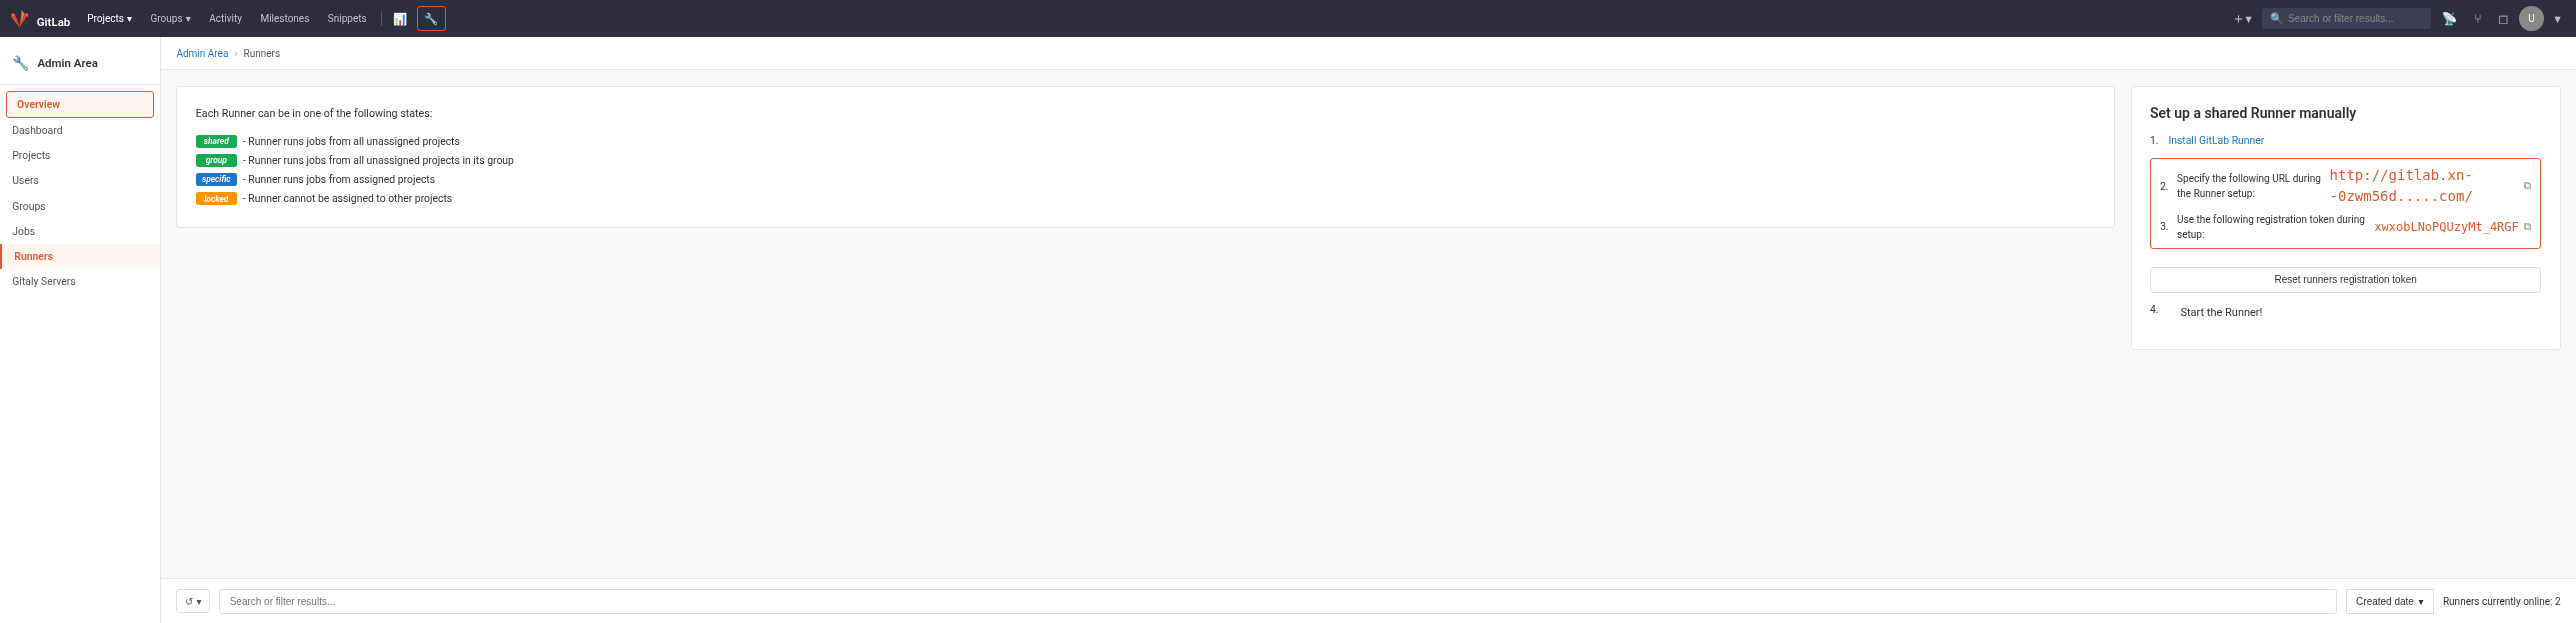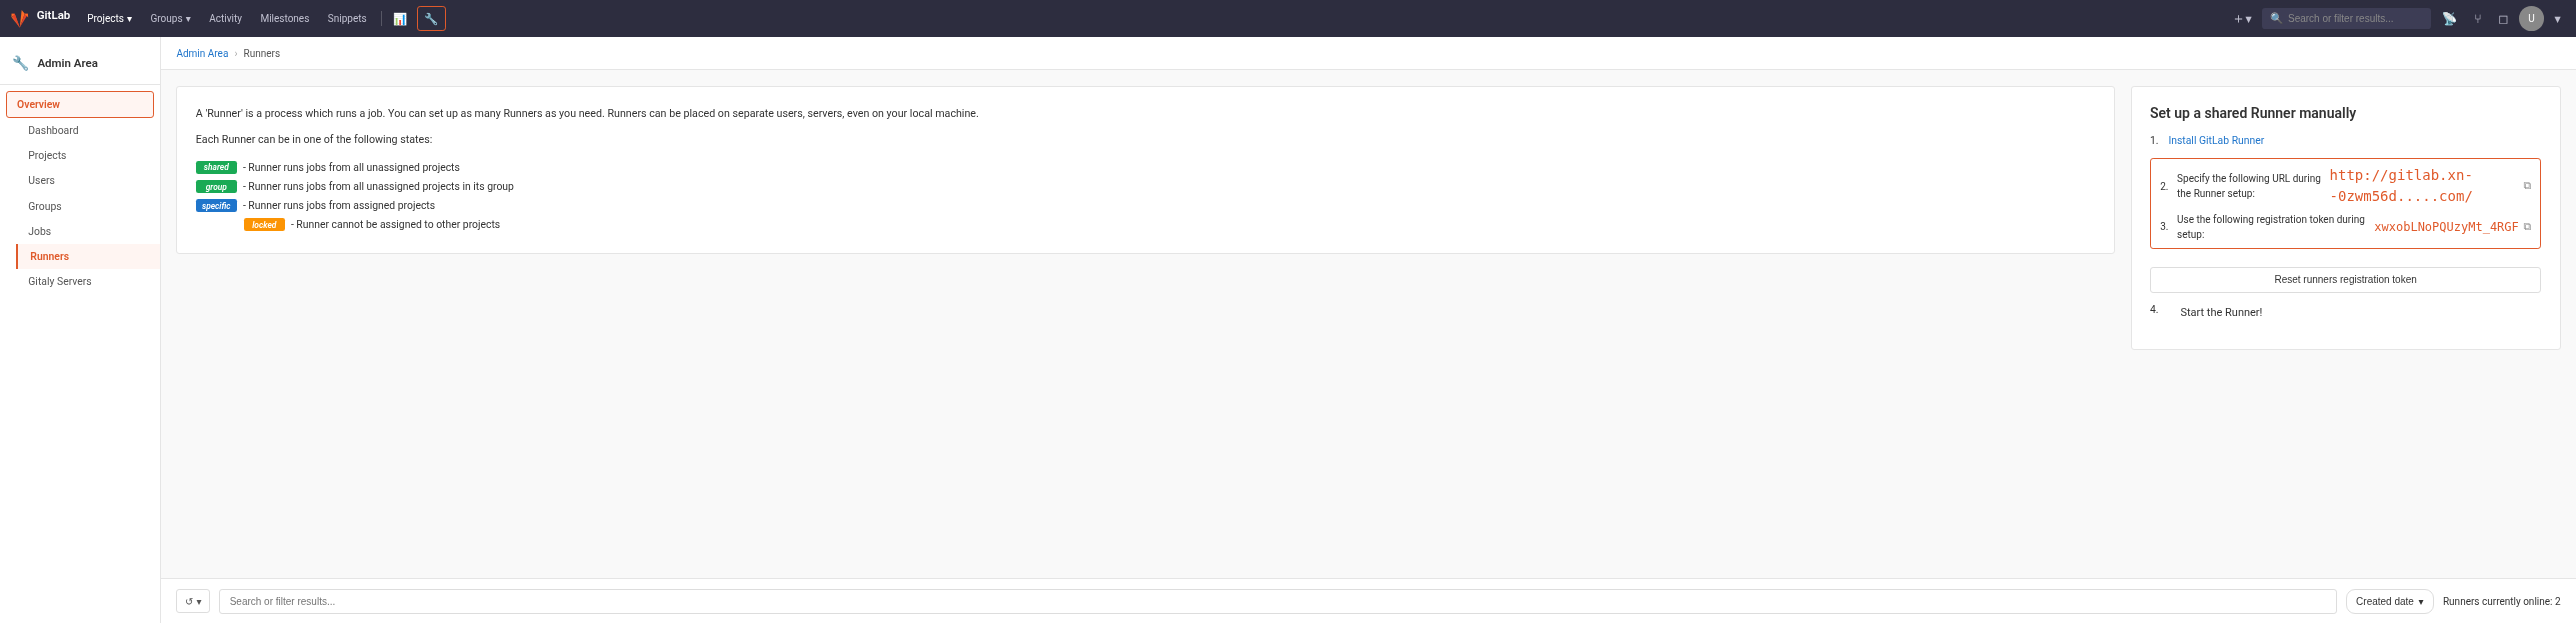--- a/index.html
+++ b/index.html
@@ -12,21 +12,21 @@
       display: flex;
       align-items: center;
       padding: 0 9.2px;
       gap: 3.1px;
       position: fixed;
       top: 0; left: 0; right: 0;
       z-index: 100;
     }
     .topnav-brand {
       display: flex;
-      align-items: flex-start;
+      align-items: flex-end;
       gap: 6.1px;
       margin-right: 6.1px;
       color: #fff;
       font-weight: 600;
       font-size: 11.5px;
     }
     .brand-logo {
       width: 21.5px;
       height: 21.5px;
     }
@@ -107,21 +107,20 @@
     }
     .sidebar-admin-icon { font-size: 14px; color: #555; }
     .sidebar-admin-label { font-size: 11.5px; font-weight: 600; color: #333; }
     .sidebar-item {
       display: flex; align-items: center;
       padding: 6.1px 12.3px;
       color: #555;
       cursor: pointer;
       font-size: 10.4px;
       border-radius: 0;
-      margin-left: 16px;
     }
     .sidebar-item.active {
       background: #fff5f2;
       color: #e05a2b;
       font-weight: 600;
       border-left: 2.3px solid #e05a2b;
     }
     .sidebar-item.active-overview {
       border: 1.5px solid #e05a2b;
       background: #fff5f2;
@@ -182,21 +181,21 @@
       font-size: 8.4px;
       font-weight: 600;
       color: #fff;
       min-width: 41px;
       text-align: center;
       font-style: italic;
     }
     .badge-shared { background: #1aaa55; }
     .badge-group { background: #1aaa55; }
     .badge-specific { background: #1f75cb; }
-    .badge-locked { background: #fc9403; margin-left: 48px; }
+    .badge-locked { background: #fc9403; }
     .badge-paused { background: #dd2b0e; }
 
     
     .right-panel {
       width: 430px;
       flex-shrink: 0;
     }
     .setup-box {
       background: #fff;
       border: 0.8px solid #e5e5e5;
@@ -275,21 +274,21 @@
       border: 0.8px solid #ddd;
       border-radius: 3.1px;
       padding: 6.1px 9.2px;
       font-size: 10px;
       color: #555;
       outline: none;
     }
     .sort-btn {
       display: flex; align-items: center; gap: 4.6px;
       border: 0.8px solid #ddd;
-      border-radius: 9px;
+      border-radius: 0;
       padding: 6.1px 9.2px;
       cursor: pointer;
       color: #333;
       background: #fff;
       font-size: 10px;
       white-space: nowrap;
     }
     .runners-online {
       margin-left: auto;
       font-size: 10px;
@@ -390,21 +389,20 @@
 
     <div class="breadcrumb">
       <a href="#">Admin Area</a>
       <span class="breadcrumb-sep">›</span>
       <span>Runners</span>
     </div>
 
     <div class="content-area">
 
       <div class="left-panel">
-        <p>A 'Runner' is a process which runs a job. You can set up as many Runners as you need. Runners can be placed on separate users, servers, even on your local machine.</p>
         <p>Each Runner can be in one of the following states:</p>
         <div class="runner-states">
           <ul>
             <li>
               <span class="badge badge-shared">shared</span>
               <span>- Runner runs jobs from all unassigned projects</span>
             </li>
             <li>
               <span class="badge badge-group">group</span>
               <span>- Runner runs jobs from all unassigned projects in its group</span>

